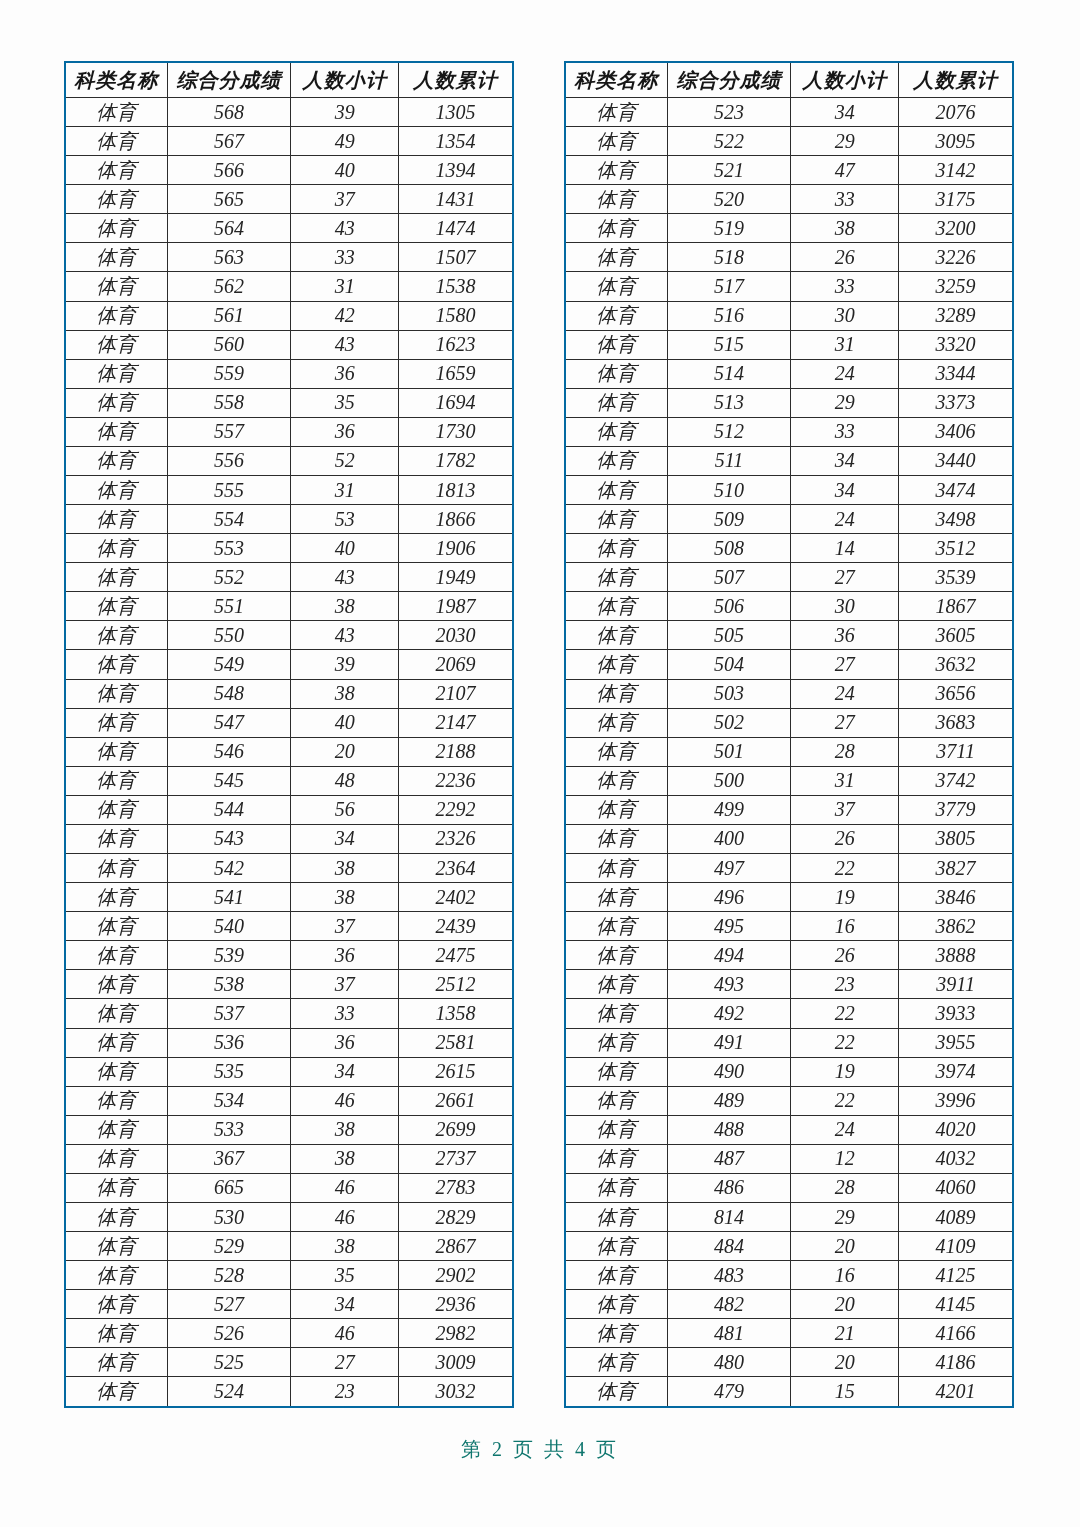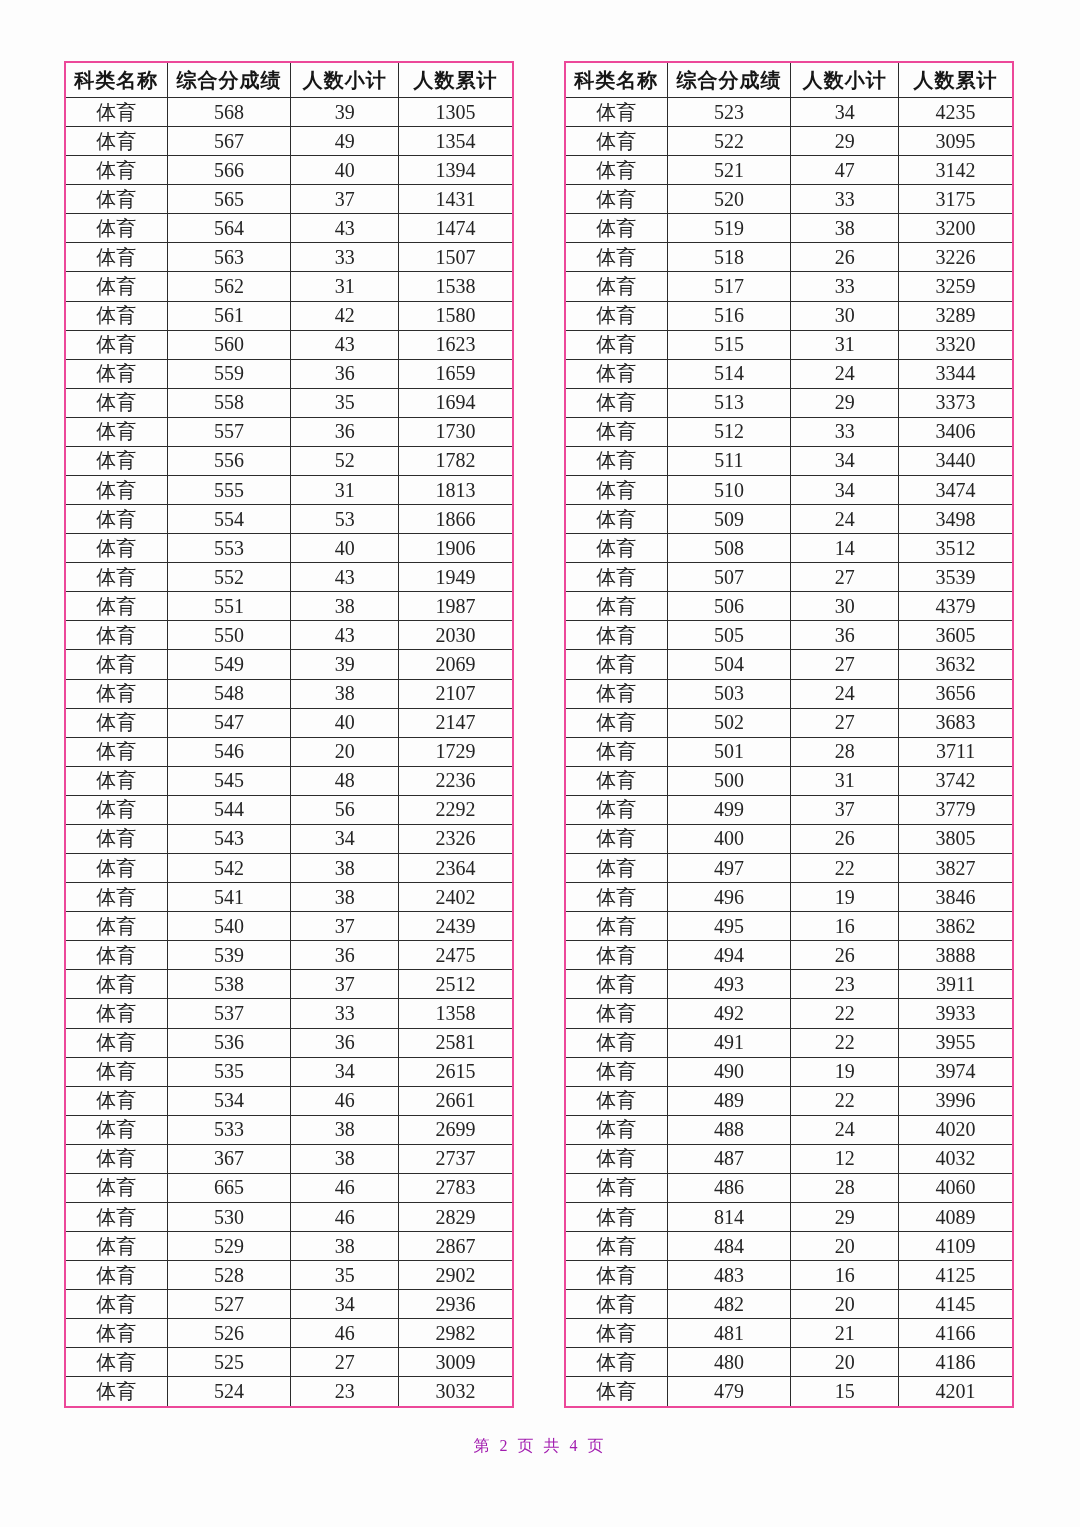--- a/index.html
+++ b/index.html
@@ -29,21 +29,21 @@
   .score-table.right { left: 564px; }
   .score-table th,
   .score-table td {
     border: 1.6px solid #2c2c2c;
     text-align: center;
     vertical-align: middle;
     padding: 0;
     white-space: nowrap;
     overflow: hidden;
   }
-  .score-table { border: 2px solid #ec4899; }
+  .score-table { border: 2px solid #0369a1; font-style: italic; }
   .score-table th {
     font-size: 20px;
     font-weight: bold;
     height: 34px;
     letter-spacing: 1px;
     color: #161616;
   }
   .score-table td {
     font-size: 20px;
     font-weight: normal;
@@ -52,23 +52,23 @@
   .col-cat   { width: 22.8%; }
   .col-score { width: 27.6%; }
   .col-sub   { width: 24.1%; }
   .col-cum   { width: 25.5%; }
   .footer {
     position: absolute;
     top: 1436px;
     left: 0;
     width: 100%;
     text-align: center;
-    font-size: 16px;
+    font-size: 20px;
     letter-spacing: 3px;
-    color: #a21caf;
+    color: #0f766e;
   }
 </style>
 </head>
 <body>
 
 <div class="page">
 
   <table class="score-table left">
     <colgroup>
       <col class="col-cat">
@@ -214,21 +214,21 @@
         <tr>
           <td>体育</td>
           <td>547</td>
           <td>40</td>
           <td>2147</td>
         </tr>
         <tr>
           <td>体育</td>
           <td>546</td>
           <td>20</td>
-          <td>1729</td>
+          <td>2188</td>
         </tr>
         <tr>
           <td>体育</td>
           <td>545</td>
           <td>48</td>
           <td>2236</td>
         </tr>
         <tr>
           <td>体育</td>
           <td>544</td>
@@ -371,21 +371,21 @@
         <th>综合分成绩</th>
         <th>人数小计</th>
         <th>人数累计</th>
       </tr>
     </thead>
     <tbody>
         <tr>
           <td>体育</td>
           <td>523</td>
           <td>34</td>
-          <td>4235</td>
+          <td>2076</td>
         </tr>
         <tr>
           <td>体育</td>
           <td>522</td>
           <td>29</td>
           <td>3095</td>
         </tr>
         <tr>
           <td>体育</td>
           <td>521</td>
@@ -473,21 +473,21 @@
         <tr>
           <td>体育</td>
           <td>507</td>
           <td>27</td>
           <td>3539</td>
         </tr>
         <tr>
           <td>体育</td>
           <td>506</td>
           <td>30</td>
-          <td>4379</td>
+          <td>1867</td>
         </tr>
         <tr>
           <td>体育</td>
           <td>505</td>
           <td>36</td>
           <td>3605</td>
         </tr>
         <tr>
           <td>体育</td>
           <td>504</td>

